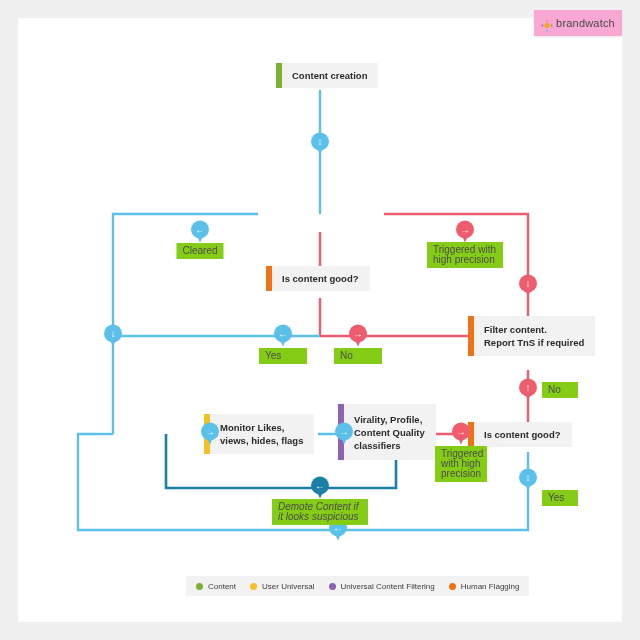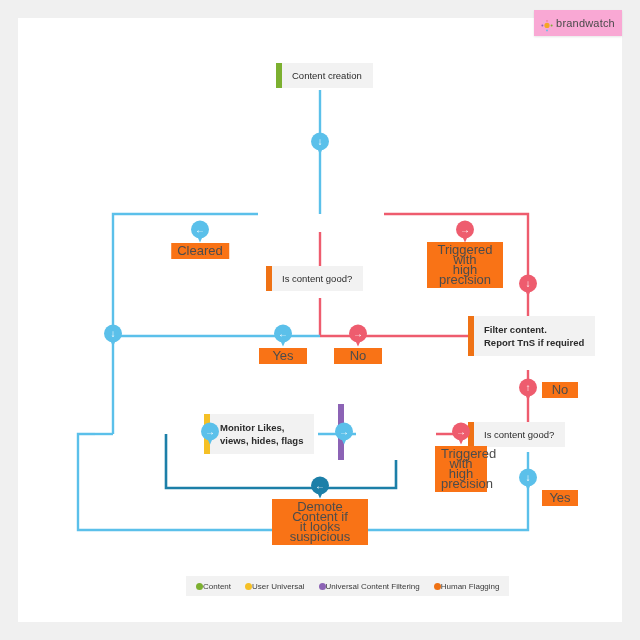--- a/index.html
+++ b/index.html
@@ -36,20 +36,21 @@
     background:#f2f2f2;
     display:flex;align-items:center;
     box-sizing:border-box;
   }
   .node .bar{width:6px;align-self:stretch;flex:none;}
   .node .txt{
     padding:0 11px 0 10px;
     font-size:9.5px;color:#2b2b2b;
     line-height:13px;
     white-space:pre-line;
+    font-weight:bold;
   }
   .node.bold .txt{font-weight:bold;font-size:9.5px;}
 
   
   .pin{
     position:absolute;
     width:18px;height:23px;
     transform:translate(-50%,-50%);
   }
   .pin .bulb{
@@ -66,40 +67,40 @@
   }
   .pin .glyph{
     position:absolute;left:0;top:0;width:18px;height:18px;
     display:flex;align-items:center;justify-content:center;
     color:#fff;font-size:10px;line-height:1;
   }
 
   
   .elabel{
     position:absolute;
-    background:#f97316;
-    font-size:13px;color:#4c4c4c;
+    background:#84cc16;
+    font-size:10px;color:#4c4c4c;
     line-height:10px;
     padding:3px 6px;
-    text-align:center;
+    text-align:left;
     white-space:pre-line;
     transform:translateX(-50%);
   }
 
   
   .legend{
     position:absolute;
     left:168px;top:558px;
     height:20px;
     background:#f2f2f2;
     display:flex;align-items:center;
     padding:0 10px;
     gap:14px;
   }
-  .legend .li{display:flex;align-items:center;}
+  .legend .li{display:flex;align-items:center;gap:5px;}
   .legend .dot{width:7px;height:7px;border-radius:50%;flex:none;}
   .legend .lt{font-size:8px;color:#3a3a3a;}
 </style>
 </head>
 <body>
 
 <div id="canvas">
   <div id="stage">
 
     <svg id="wires" viewBox="0 0 604 604" xmlns="http://www.w3.org/2000/svg">
@@ -154,20 +155,23 @@
 
 
     <div class="node bold" style="left:186px;top:396px;height:40px;">
       <span class="bar" style="background:#f5c026;"></span>
       <span class="txt">Monitor Likes,
 views, hides, flags</span>
     </div>
 
     <div class="node bold" style="left:320px;top:386px;height:56px;">
       <span class="bar" style="background:#8c63b5;"></span>
+      <span class="txt">Virality, Profile,
+Content Quality
+classifiers</span>
     </div>
 
     <div class="node" style="left:450px;top:404px;height:25px;">
       <span class="bar" style="background:#ef7215;"></span>
       <span class="txt">Is content good?</span>
     </div>
 
     <div class="pin" style="left:302px;top:126px;color:#5bc0ea;">
       <span class="bulb" style="background:#5bc0ea;"></span>
         <span class="tail"></span>
@@ -262,21 +266,21 @@
     <div class="elabel" style="left:340px;top:330px;width:36px;">No</div>
 
     <div class="elabel" style="left:542px;top:364px;width:24px;">No</div>
 
     <div class="elabel" style="left:443px;top:428px;width:40px;">Triggered
 with high
 precision</div>
 
     <div class="elabel" style="left:542px;top:472px;width:24px;">Yes</div>
 
-    <div class="elabel" style="left:302px;top:481px;width:84px;">Demote Content if
+    <div class="elabel" style="left:302px;top:481px;width:84px;font-style:italic;">Demote Content if
 it looks suspicious</div>
 
     <div class="legend">
       <span class="li">
         <span class="dot" style="background:#7cb030;"></span>
         <span class="lt">Content</span>
       </span>
       <span class="li">
         <span class="dot" style="background:#f5c026;"></span>
         <span class="lt">User Universal</span>

